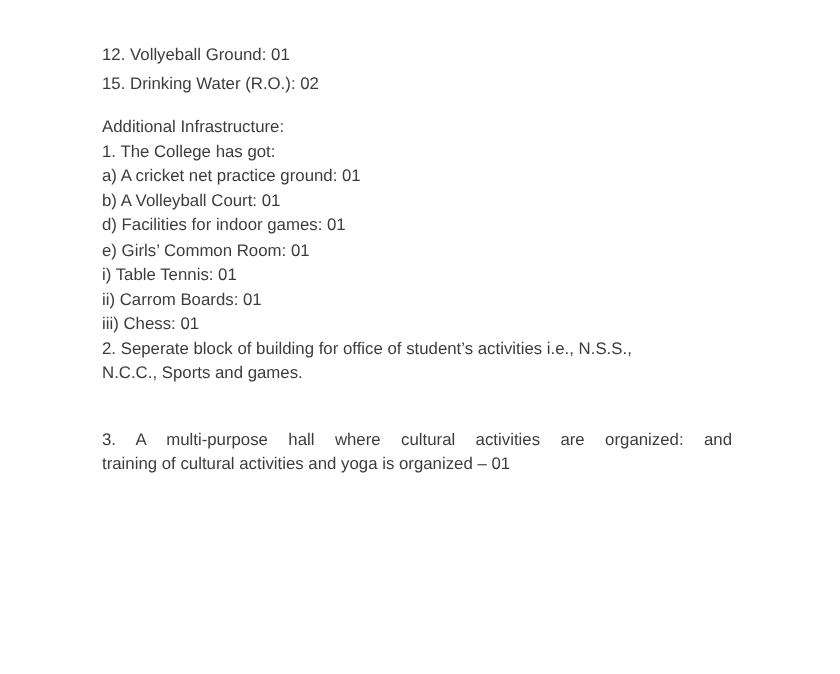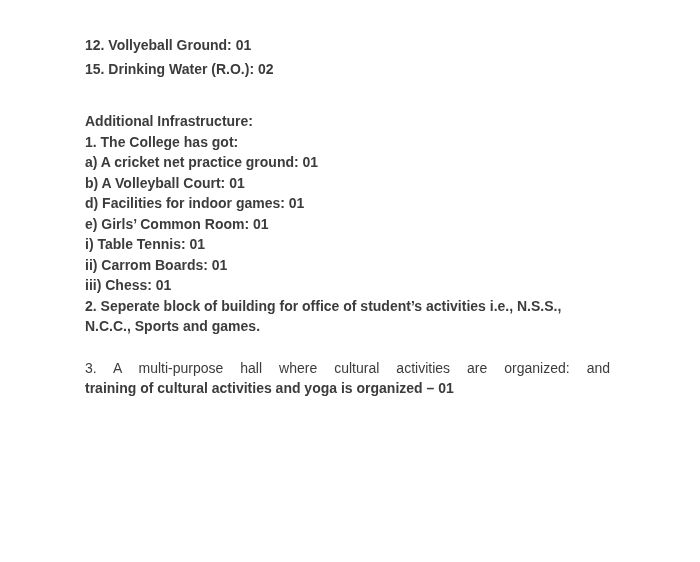--- a/index.html
+++ b/index.html
@@ -24,32 +24,31 @@
     left: 85px;
     top: 35px;
     width: 525px;
     font-family: "Liberation Sans", sans-serif;
     font-size: 14px;
     line-height: 20.5px;
     color: #3c3c3c;
   }
   .line {
     white-space: nowrap;
-    font-weight: bold;
   }
   
   .justify-last {
     white-space: normal;
     text-align: justify;
     text-align-last: justify;
   }
   .m-item15  { margin-top: 3px;  }
-  .m-heading { margin-top: 32px; }
+  .m-heading { margin-top: 16px; }
   .m-para2   { }
-  .m-para3   { margin-top: 21px; }
+  .m-para3   { margin-top: 35px; }
 </style>
 </head>
 <body>
 
 <div class="page">
   <div class="content">
 
     <div class="line">12. Vollyeball Ground: 01</div>
     <div class="line m-item15">15. Drinking Water (R.O.): 02</div>
 

